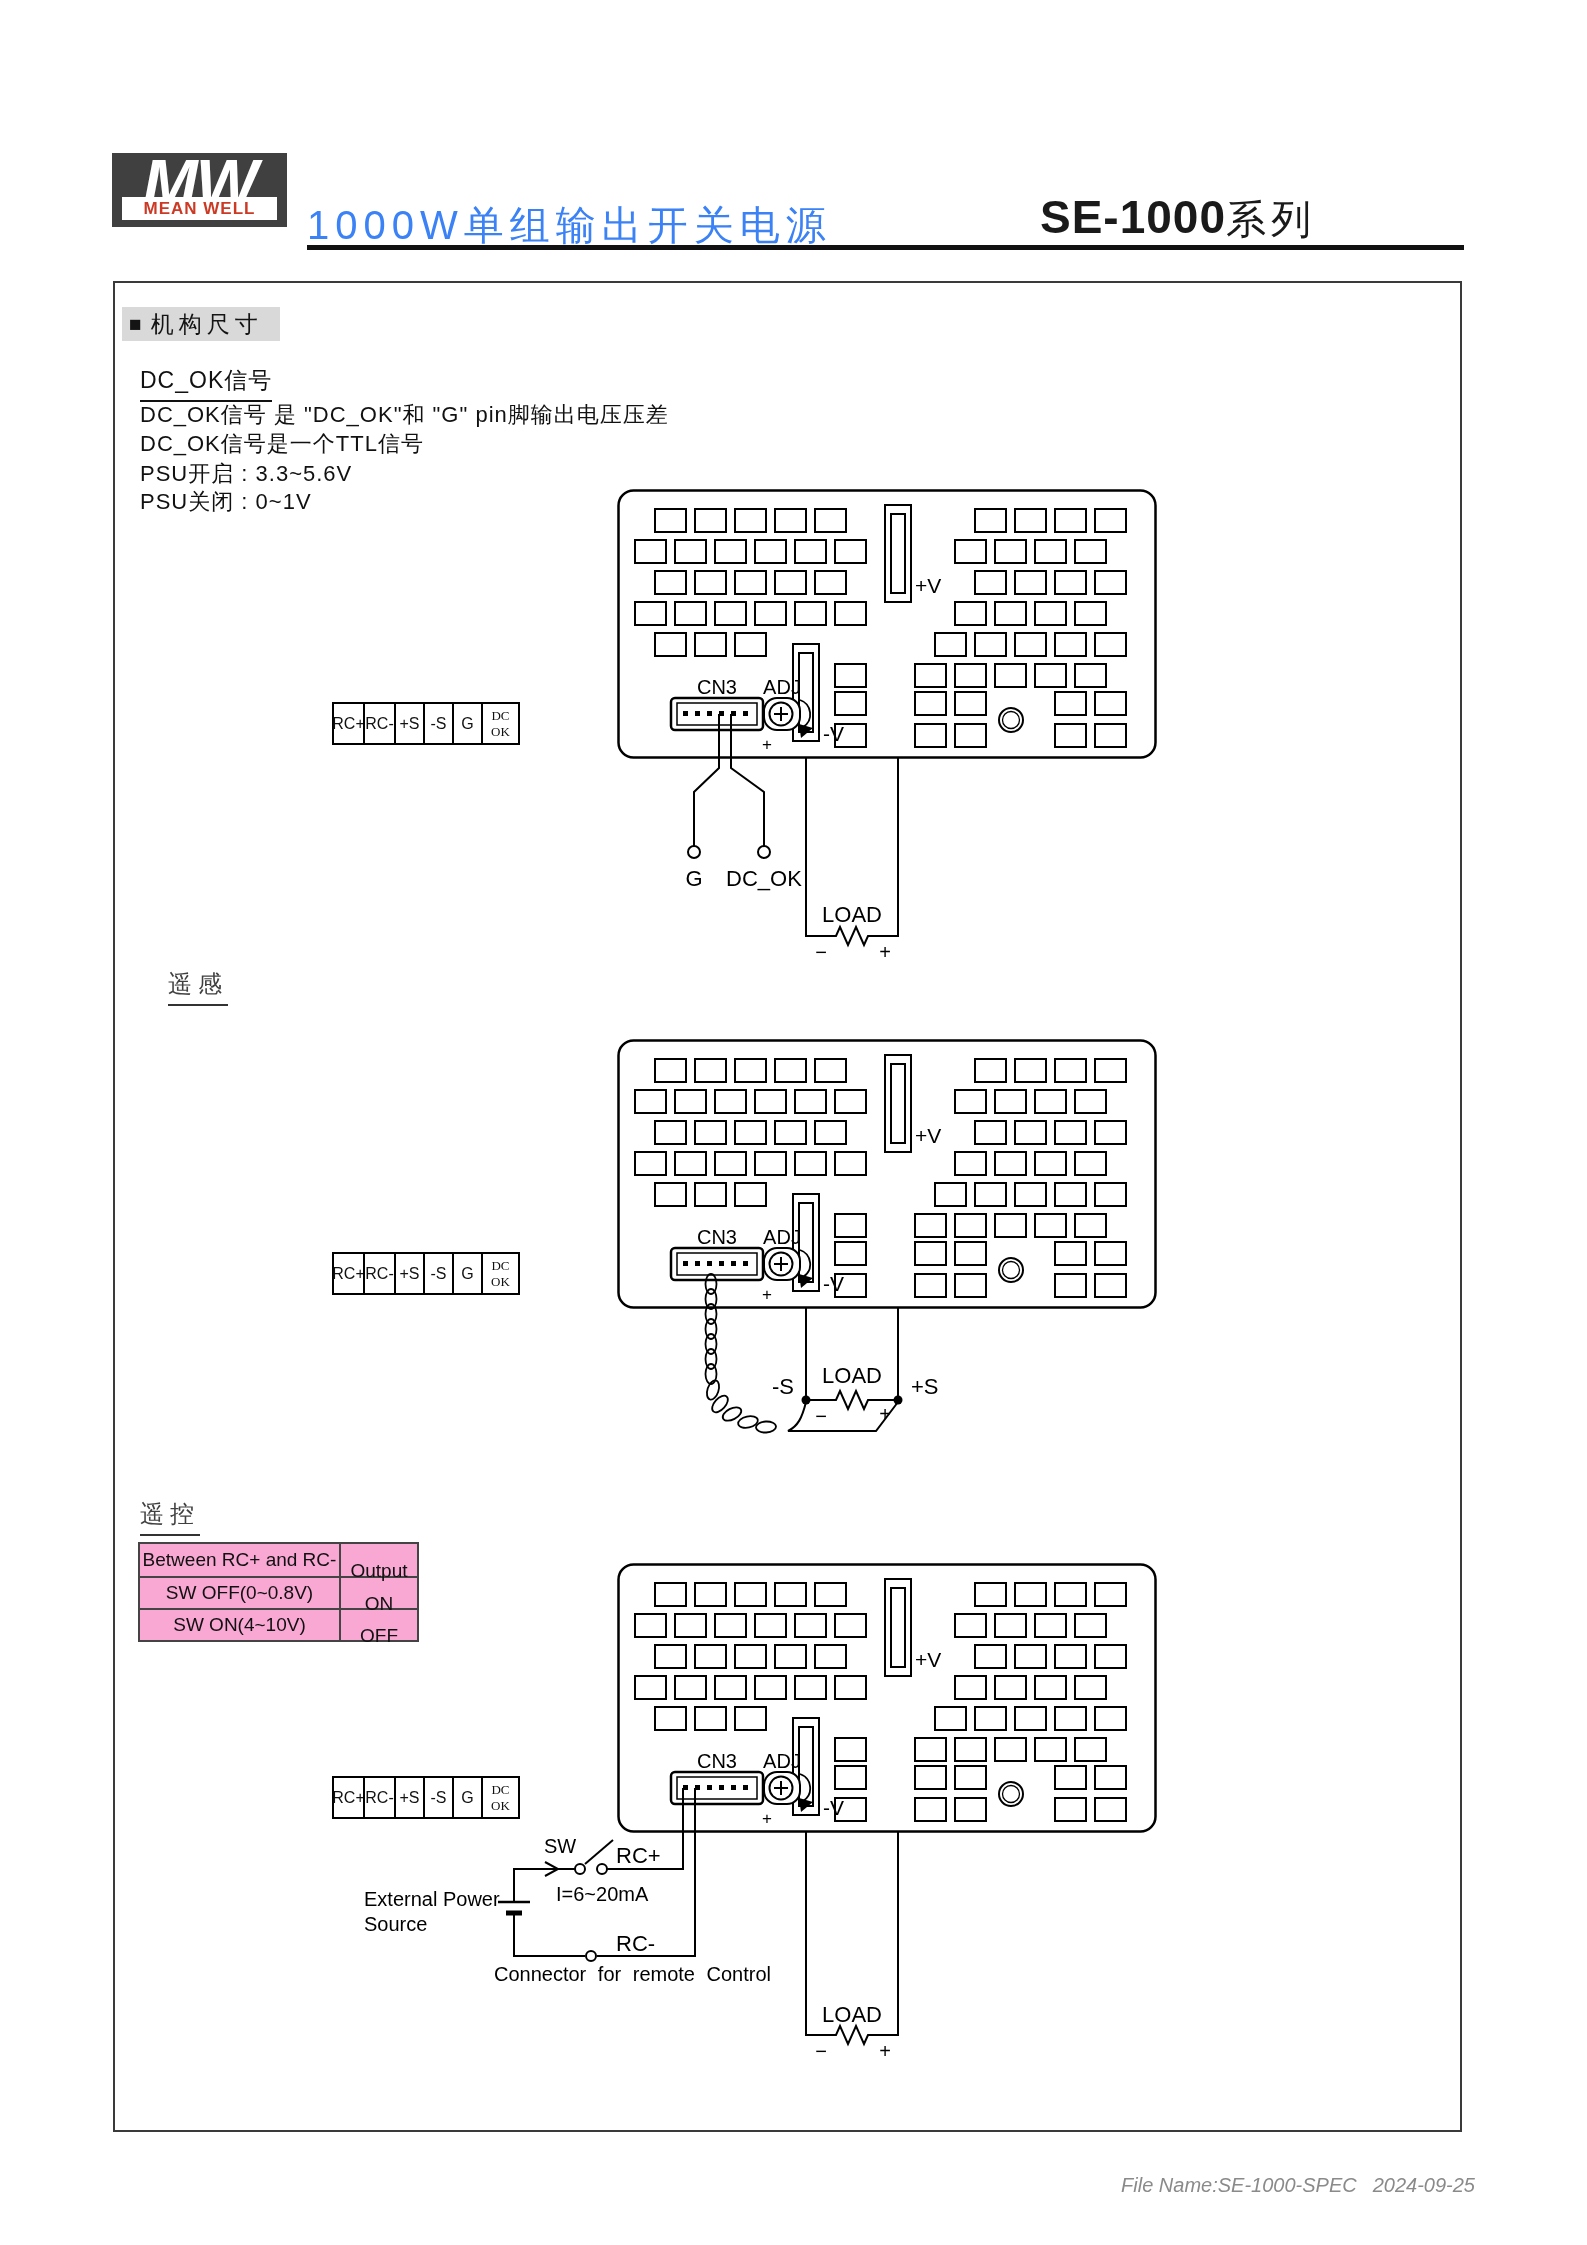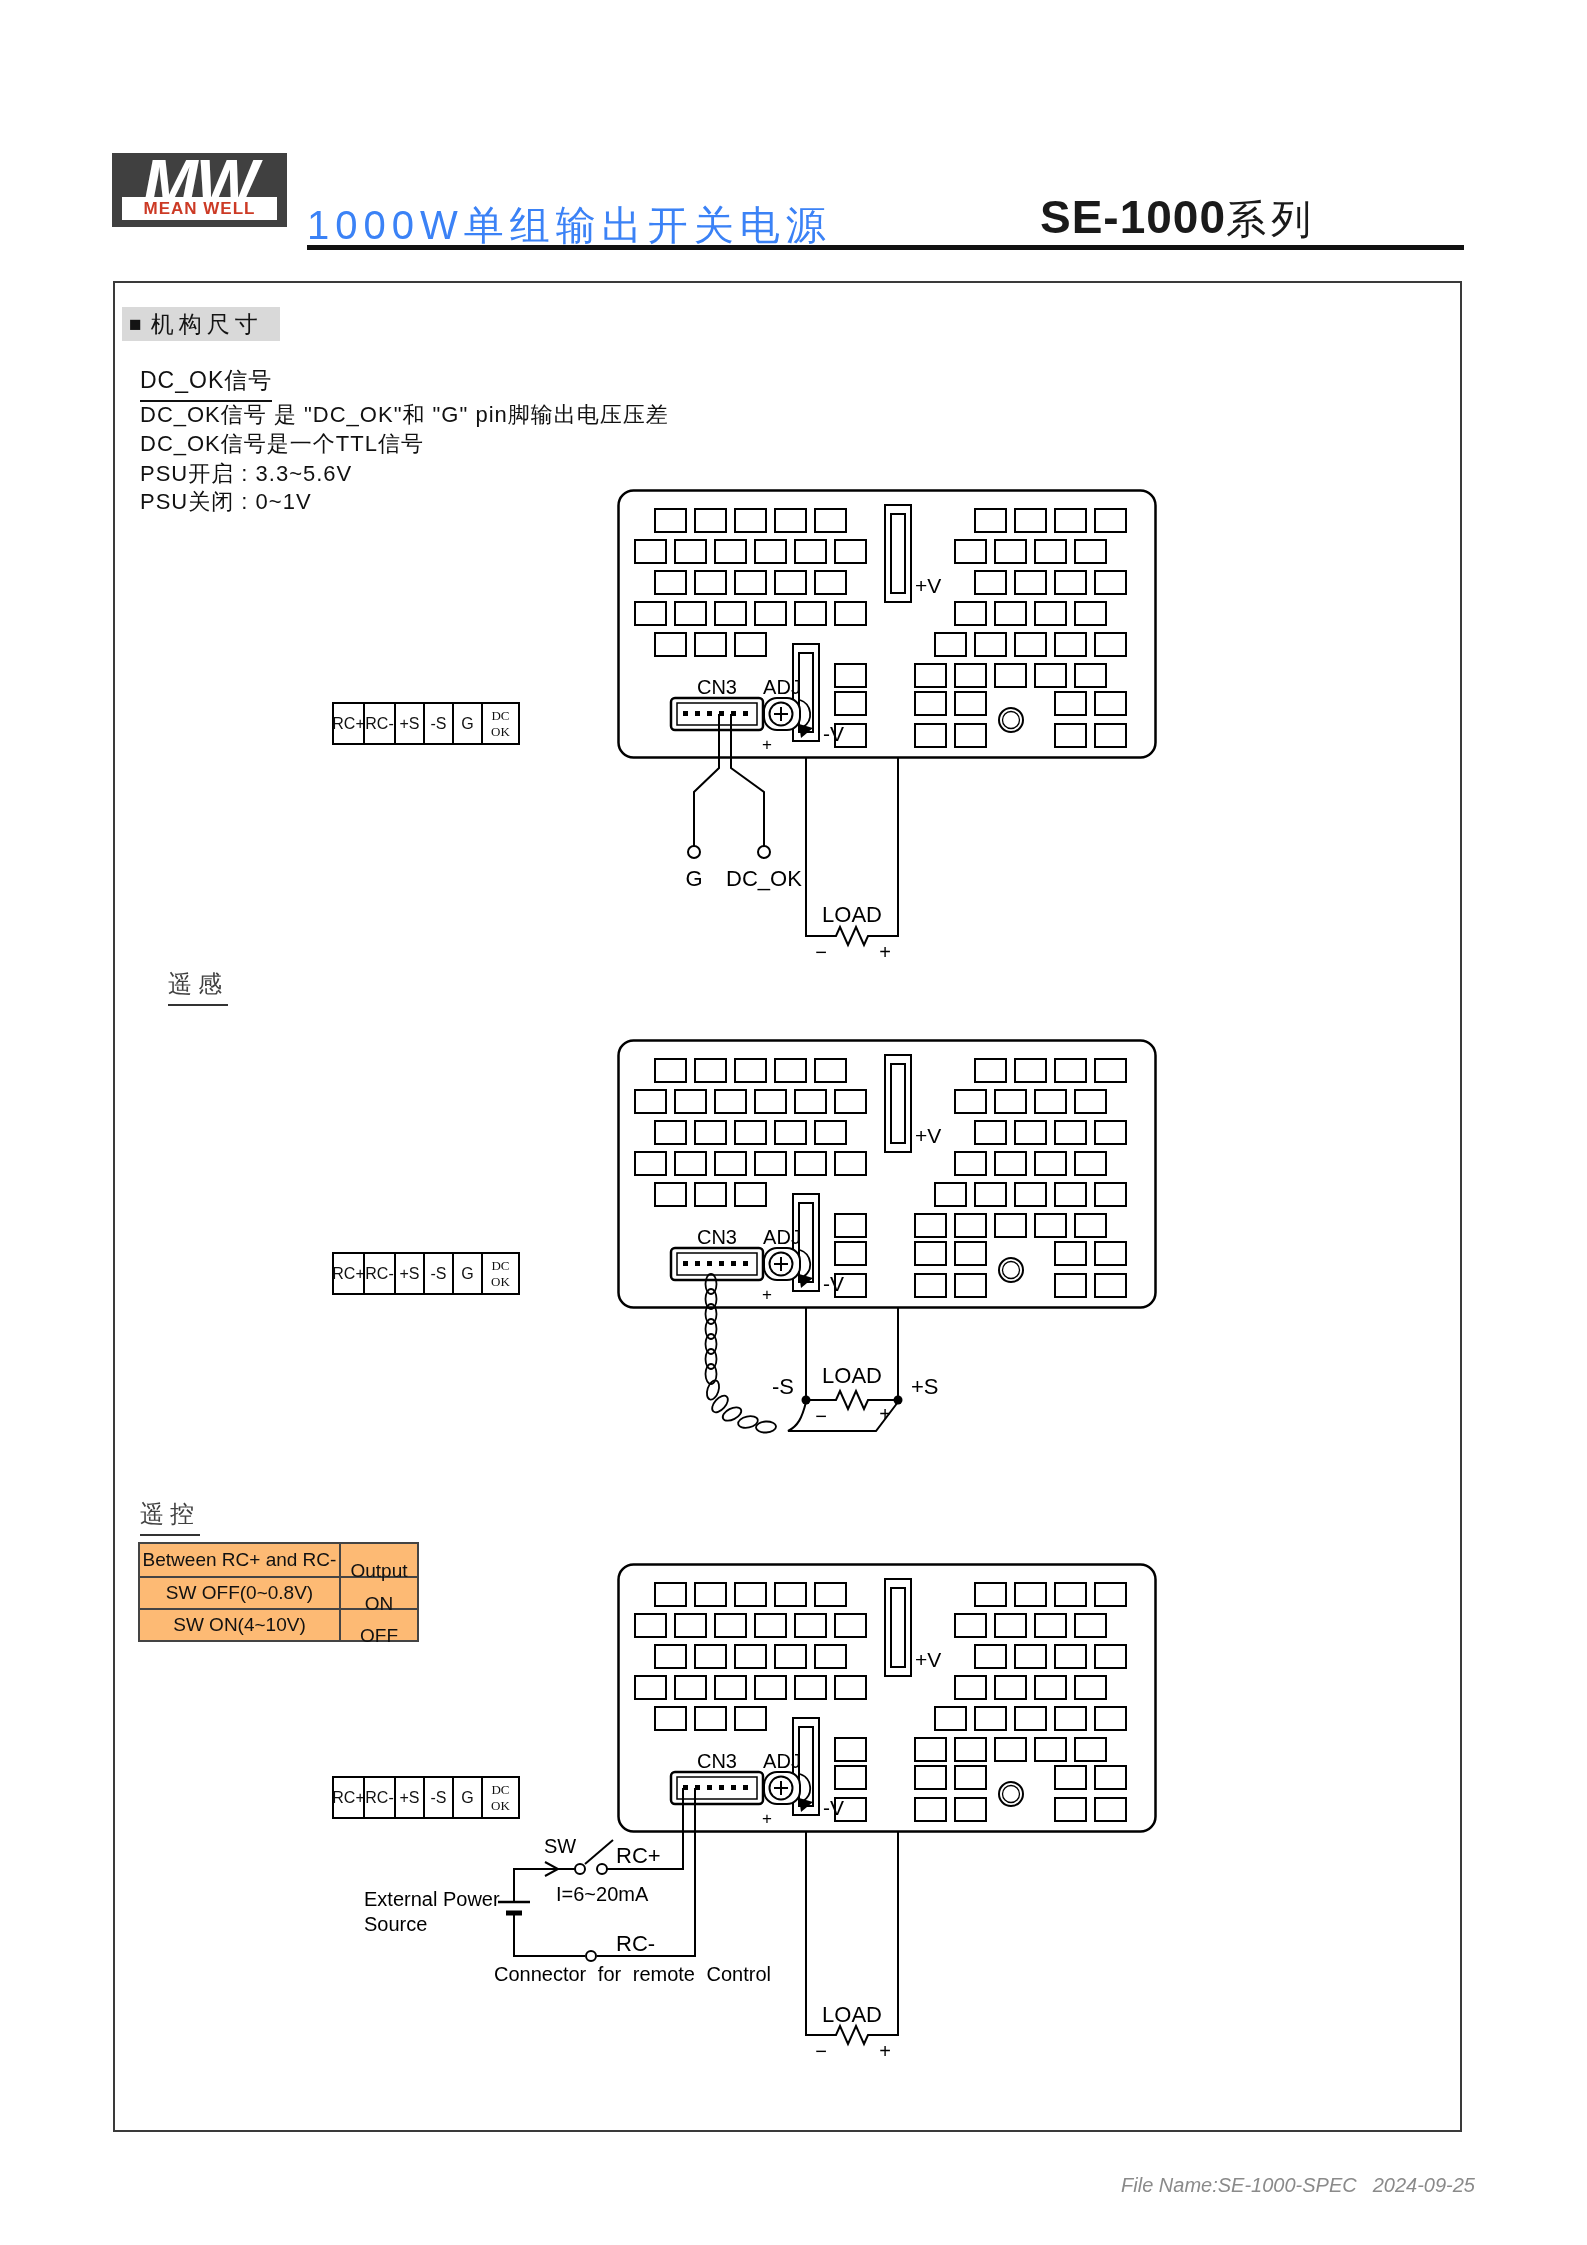--- a/index.html
+++ b/index.html
@@ -47,21 +47,21 @@
   .pt-2 { left:332px; top:1252px; }
   .pt-3 { left:332px; top:1776px; }
   .pt > div { display:flex; flex-direction:column; align-items:center; justify-content:center;
               font-size:16px; color:#111; border-left:2px solid #000; }
   .pt > div:first-child { border-left:none; }
   .pt .c1 { width:29px; } .pt .c2 { width:31px; } .pt .c3 { width:29px; }
   .pt .c4 { width:29px; } .pt .c5 { width:29px; } .pt .c6 { width:37px; }
   .pt .two { font-size:13px; line-height:16px;font-family:Liberation Serif, serif; }
 
   
-  .rtable { position:absolute; left:138px; top:1542px; width:281px; border:2px solid #444; background:#fdba74; }
+  .rtable { position:absolute; left:138px; top:1542px; width:281px; border:2px solid #444; background:#f9a8d4; }
   .rtable .row { display:flex; height:32px; border-top:2px solid #444; }
   .rtable .row:first-child { border-top:none; }
   .rtable .cell { display:flex; align-items:center; justify-content:center; font-size:19px; color:#111; }
   .rtable .cA { width:201px; border-right:2px solid #444; }
   .rtable .cB { flex:1;margin-top:21px; }
 
   
   svg.diag { position:absolute; overflow:visible; }
   #d1 { left:320px; top:480px; }
   #d2 { left:320px; top:1030px; }

